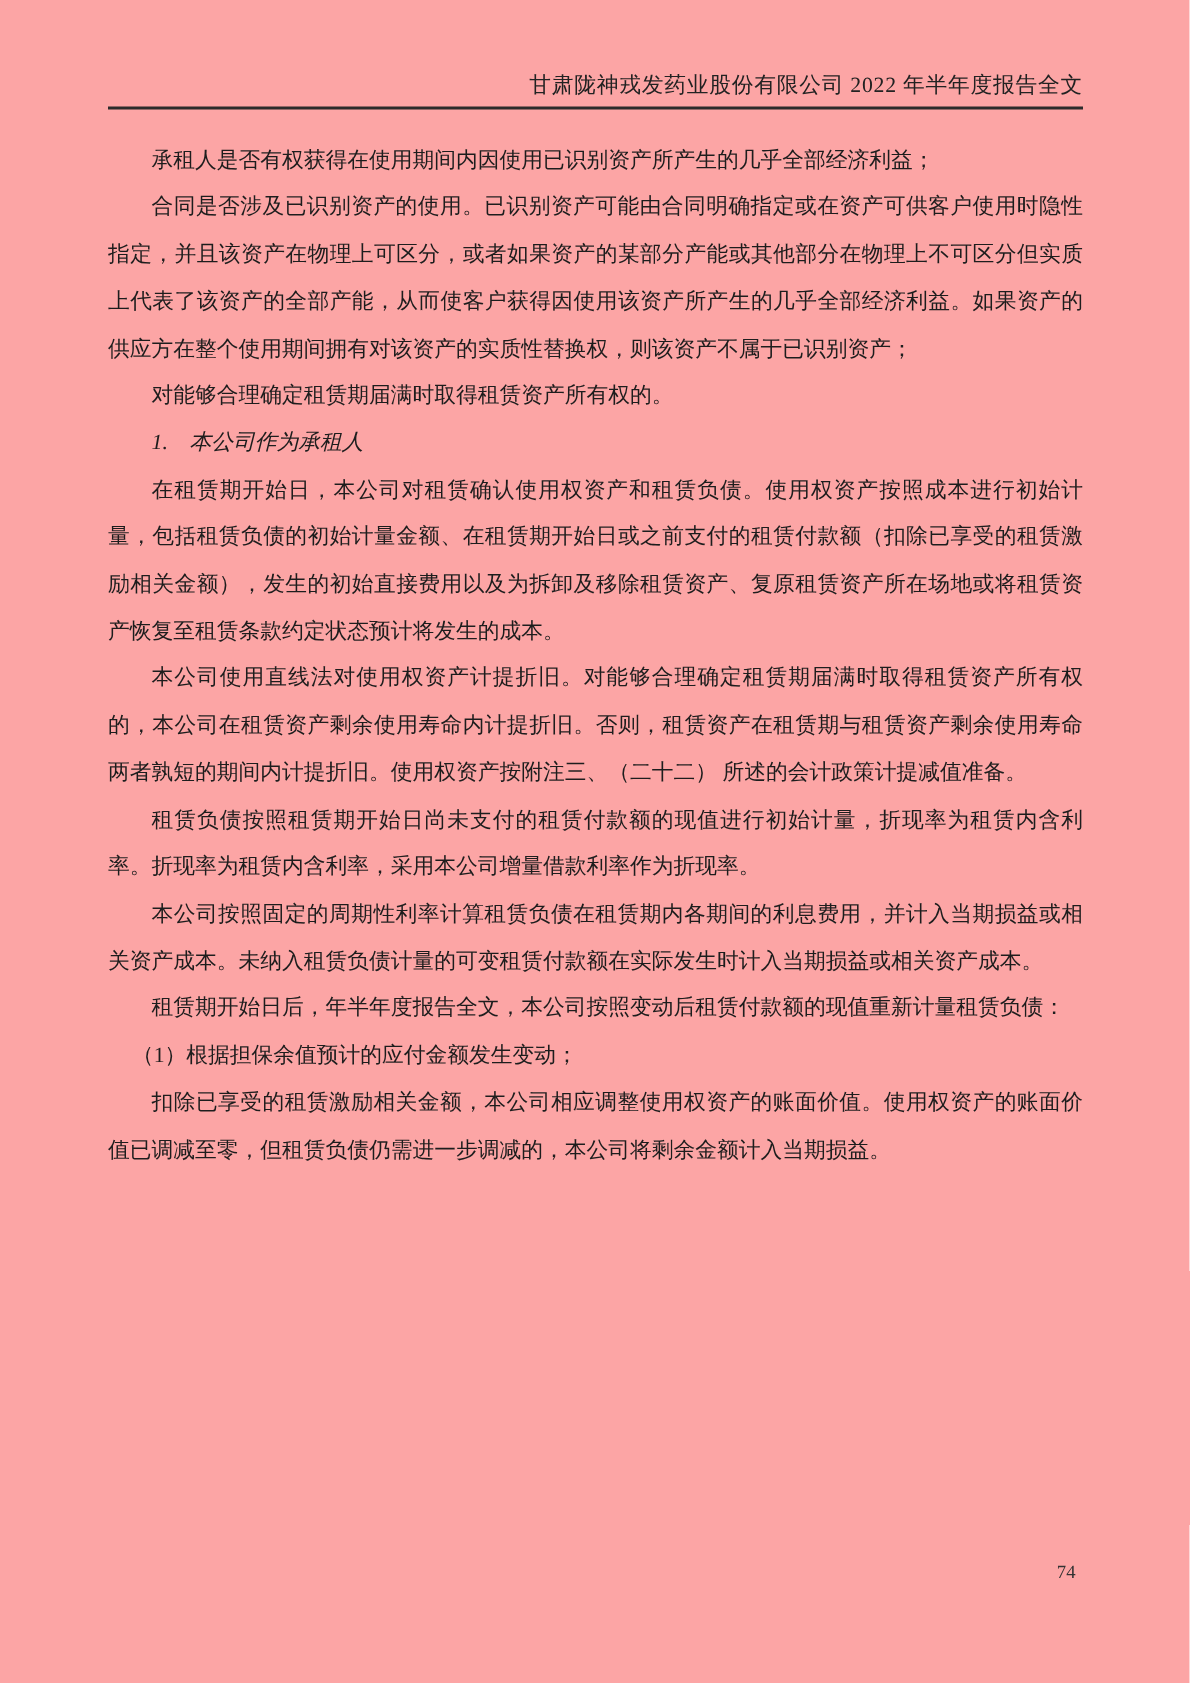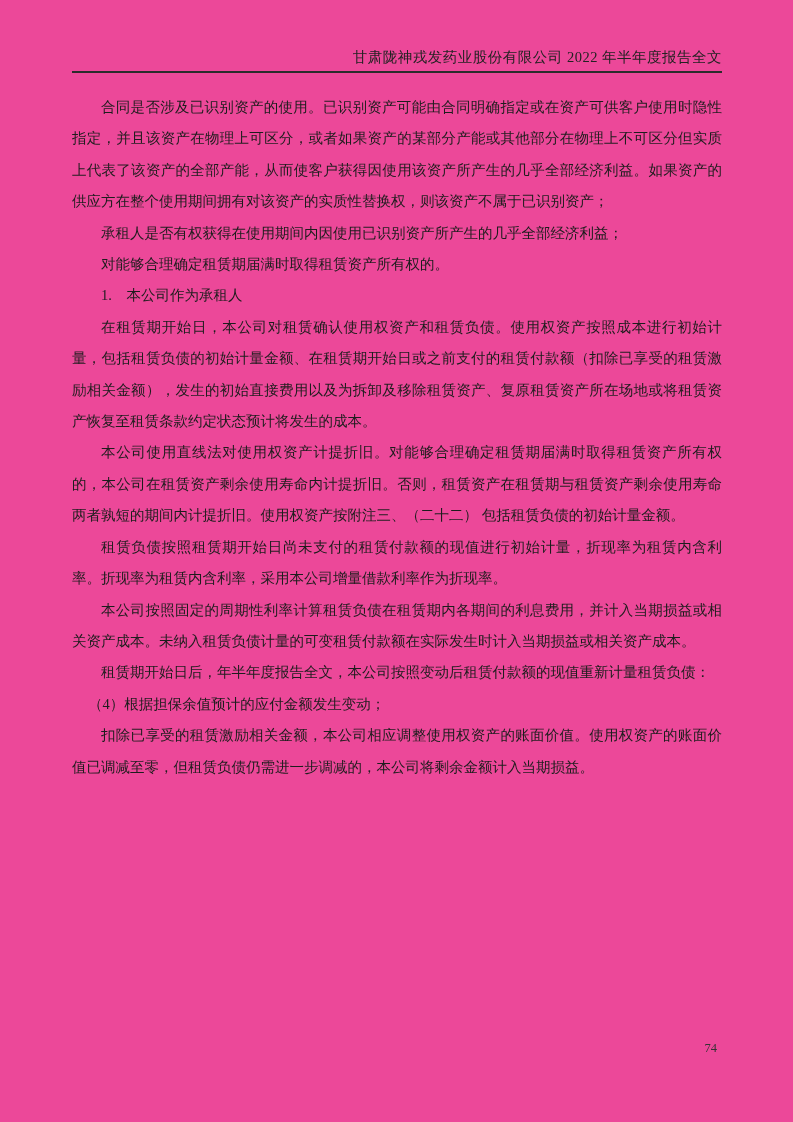--- a/index.html
+++ b/index.html
@@ -4,21 +4,21 @@
 <style>
   html, body {
     margin: 0;
     padding: 0;
     background: #ffffff;
   }
   .page {
     position: relative;
     width: 793px;
     height: 1122px;
-    background: #ec4899;
+    background: #fca5a5;
     overflow: hidden;
     font-family: "Liberation Serif", "DejaVu Serif", serif;
     color: #1d1d1d;
   }
   .page-header {
     position: absolute;
     left: 72px;
     top: 48px;
     width: 650px;
   }
@@ -38,48 +38,48 @@
     width: 650px;
     font-size: 14.5px;
     line-height: 31.4px;
     text-align: justify;
   }
   .doc-body p {
     margin: 0;
     padding: 0;
   }
   .para-body    { text-indent: 2em; }
-  .para-heading { text-indent: 2em; }
+  .para-heading { text-indent: 2em; font-style: italic; }
   .para-list    { text-indent: 1.1em; }
   .page-number {
     position: absolute;
     right: 76px;
     bottom: 66px;
     font-size: 12.5px;
     color: #333333;
   }
 </style>
 </head>
 <body>
 
 <div class="page">
 
   <div class="page-header">
     <div class="header-title">甘肃陇神戎发药业股份有限公司 2022 年半年度报告全文</div>
   </div>
 
   <div class="doc-body">
+      <p class="para-body">承租人是否有权获得在使用期间内因使用已识别资产所产生的几乎全部经济利益；</p>
       <p class="para-body">合同是否涉及已识别资产的使用。已识别资产可能由合同明确指定或在资产可供客户使用时隐性指定，并且该资产在物理上可区分，或者如果资产的某部分产能或其他部分在物理上不可区分但实质上代表了该资产的全部产能，从而使客户获得因使用该资产所产生的几乎全部经济利益。如果资产的供应方在整个使用期间拥有对该资产的实质性替换权，则该资产不属于已识别资产；</p>
-      <p class="para-body">承租人是否有权获得在使用期间内因使用已识别资产所产生的几乎全部经济利益；</p>
       <p class="para-body">对能够合理确定租赁期届满时取得租赁资产所有权的。</p>
       <p class="para-heading">1.　本公司作为承租人</p>
       <p class="para-body">在租赁期开始日，本公司对租赁确认使用权资产和租赁负债。使用权资产按照成本进行初始计量，包括租赁负债的初始计量金额、在租赁期开始日或之前支付的租赁付款额（扣除已享受的租赁激励相关金额），发生的初始直接费用以及为拆卸及移除租赁资产、复原租赁资产所在场地或将租赁资产恢复至租赁条款约定状态预计将发生的成本。</p>
-      <p class="para-body">本公司使用直线法对使用权资产计提折旧。对能够合理确定租赁期届满时取得租赁资产所有权的，本公司在租赁资产剩余使用寿命内计提折旧。否则，租赁资产在租赁期与租赁资产剩余使用寿命两者孰短的期间内计提折旧。使用权资产按附注三、（二十二） 包括租赁负债的初始计量金额。</p>
+      <p class="para-body">本公司使用直线法对使用权资产计提折旧。对能够合理确定租赁期届满时取得租赁资产所有权的，本公司在租赁资产剩余使用寿命内计提折旧。否则，租赁资产在租赁期与租赁资产剩余使用寿命两者孰短的期间内计提折旧。使用权资产按附注三、（二十二） 所述的会计政策计提减值准备。</p>
       <p class="para-body">租赁负债按照租赁期开始日尚未支付的租赁付款额的现值进行初始计量，折现率为租赁内含利率。折现率为租赁内含利率，采用本公司增量借款利率作为折现率。</p>
       <p class="para-body">本公司按照固定的周期性利率计算租赁负债在租赁期内各期间的利息费用，并计入当期损益或相关资产成本。未纳入租赁负债计量的可变租赁付款额在实际发生时计入当期损益或相关资产成本。</p>
       <p class="para-body">租赁期开始日后，年半年度报告全文，本公司按照变动后租赁付款额的现值重新计量租赁负债：</p>
-      <p class="para-list">（4）根据担保余值预计的应付金额发生变动；</p>
+      <p class="para-list">（1）根据担保余值预计的应付金额发生变动；</p>
       <p class="para-body">扣除已享受的租赁激励相关金额，本公司相应调整使用权资产的账面价值。使用权资产的账面价值已调减至零，但租赁负债仍需进一步调减的，本公司将剩余金额计入当期损益。</p>
     </div>
 
   <div class="page-number">74</div>
 
 </div>
 
 </body></html>

